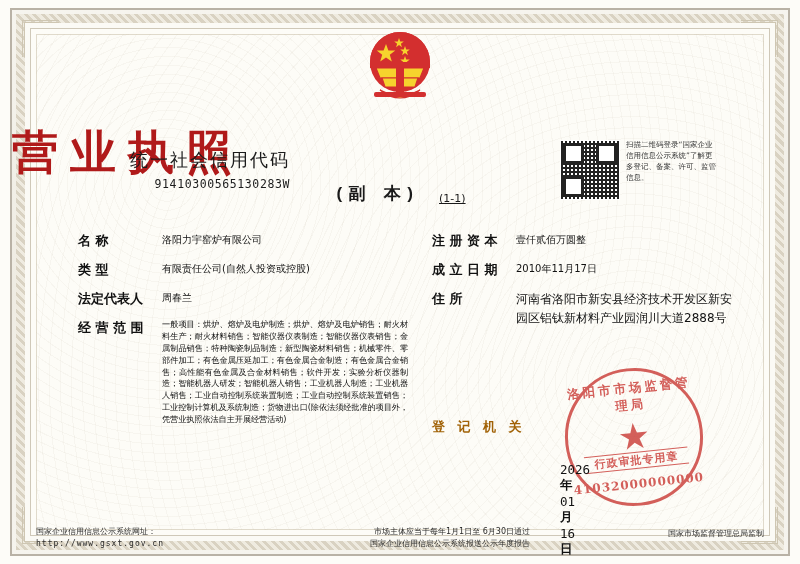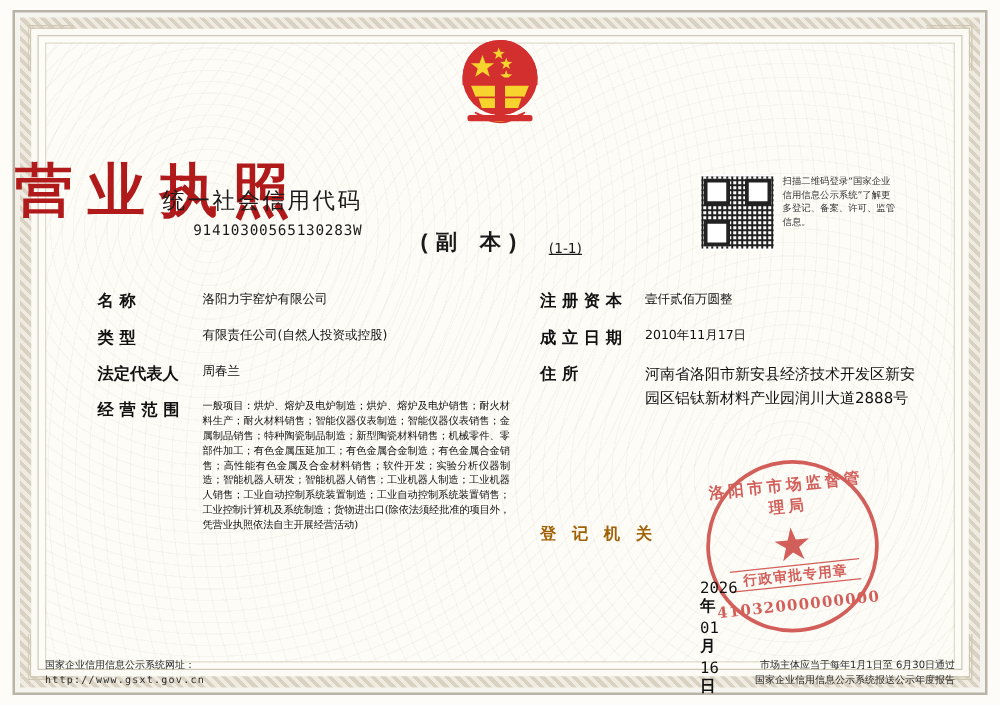--- a/index.html
+++ b/index.html
@@ -436,15 +436,16 @@
 
   <div class="footer">
     <div class="f-left">
       <div>国家企业信用信息公示系统网址：</div>
       <div class="url">http://www.gsxt.gov.cn</div>
     </div>
     <div class="f-center">
       <div>市场主体应当于每年1月1日至 6月30日通过</div>
       <div>国家企业信用信息公示系统报送公示年度报告</div>
     </div>
+    <div class="f-right">国家市场监督管理总局监制</div>
   </div>
 
 </div>
 
 </body></html>

